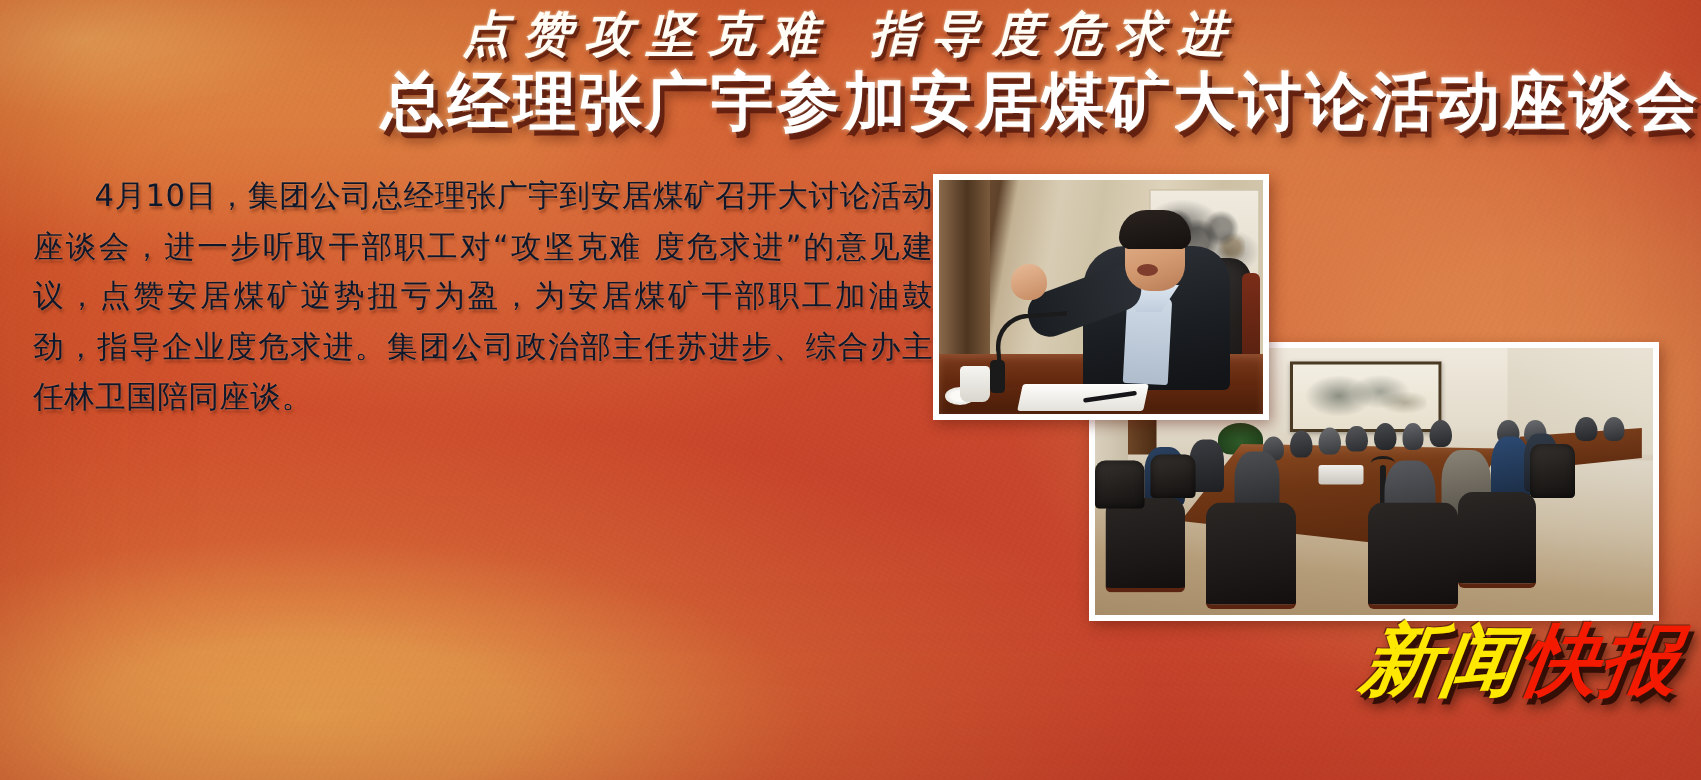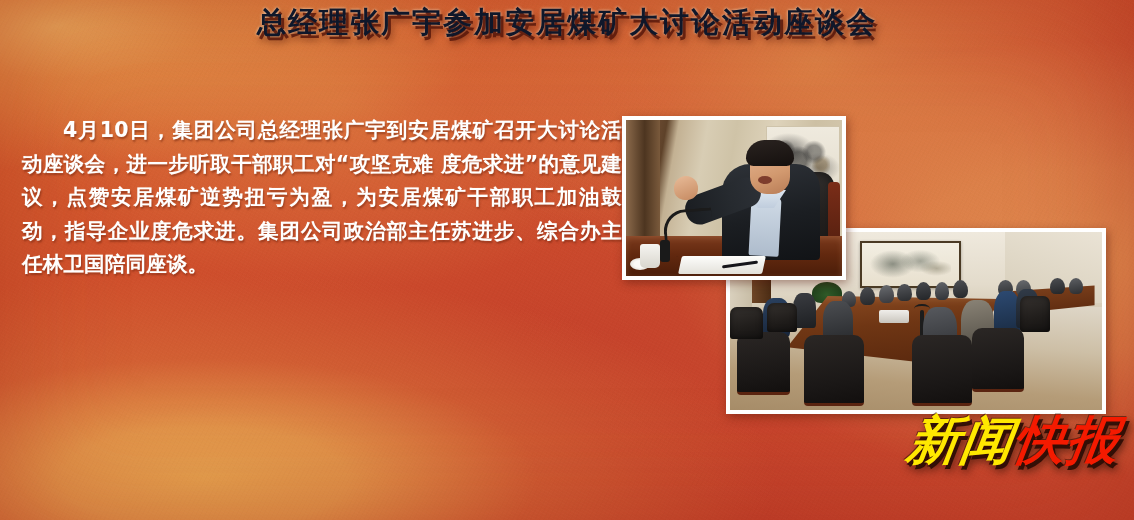--- a/index.html
+++ b/index.html
@@ -56,43 +56,44 @@
     color: #fffdf6;
     text-shadow:
       2px 3px 0 rgba(92,26,10,.80),
       3px 4px 5px rgba(70,18,6,.65),
       0 0 2px rgba(255,240,210,.9);
     white-space: nowrap;
   }
   .kicker .gap { display: inline-block; width: 26px; }
   .headline {
     margin-top: 2px;
-    font-size: 29px;
+    font-size: 42px;
     line-height: 1.12;
     font-weight: 700;
     letter-spacing: 2px;
-    color: #0f172a;
+    color: #ffffff;
     text-shadow:
       3px 4px 0 rgba(88,24,10,.85),
       4px 6px 7px rgba(66,16,6,.6),
       0 0 3px rgba(255,245,220,.85);
     white-space: nowrap;
+    text-align: right;
   }
 
   
   .body-copy {
     position: absolute;
     left: 22px;
     top: 114px;
     width: 600px;
     z-index: 4;
-    color: #ffffff;
+    color: #0f172a;
     font-size: 20.5px;
     line-height: 33.5px;
-    font-weight: 700;
+    font-weight: 400;
     letter-spacing: .2px;
     text-align: justify;
     text-justify: inter-ideograph;
     text-shadow: 1px 2px 2px rgba(110,35,12,.55), 0 0 1px rgba(255,225,190,.5);
   }
   .body-copy p { margin: 0; text-indent: 2em; }
 
   
   .photo {
     position: absolute;
@@ -345,20 +346,21 @@
 <body>
 
 <div id="poster">
 
   <div class="bg-layer bg-base"></div>
   <div class="bg-layer bg-glow"></div>
   <div class="bg-layer bg-noise"></div>
   <div class="bg-layer bg-vignette"></div>
 
   <div class="head-wrap">
+    <div class="kicker"><span>点赞攻坚克难</span><span class="gap"></span><span>指导度危求进</span></div>
     <div class="headline">总经理张广宇参加安居煤矿大讨论活动座谈会</div>
   </div>
 
   <div class="body-copy">
     <p>4月10日，集团公司总经理张广宇到安居煤矿召开大讨论活动座谈会，进一步听取干部职工对“攻坚克难 度危求进”的意见建议，点赞安居煤矿逆势扭亏为盈，为安居煤矿干部职工加油鼓劲，指导企业度危求进。集团公司政治部主任苏进步、综合办主任林卫国陪同座谈。</p>
   </div>
 
   <div class="photo" id="photo-2">
     <div class="inner">
       <div class="p2-floor"></div>

